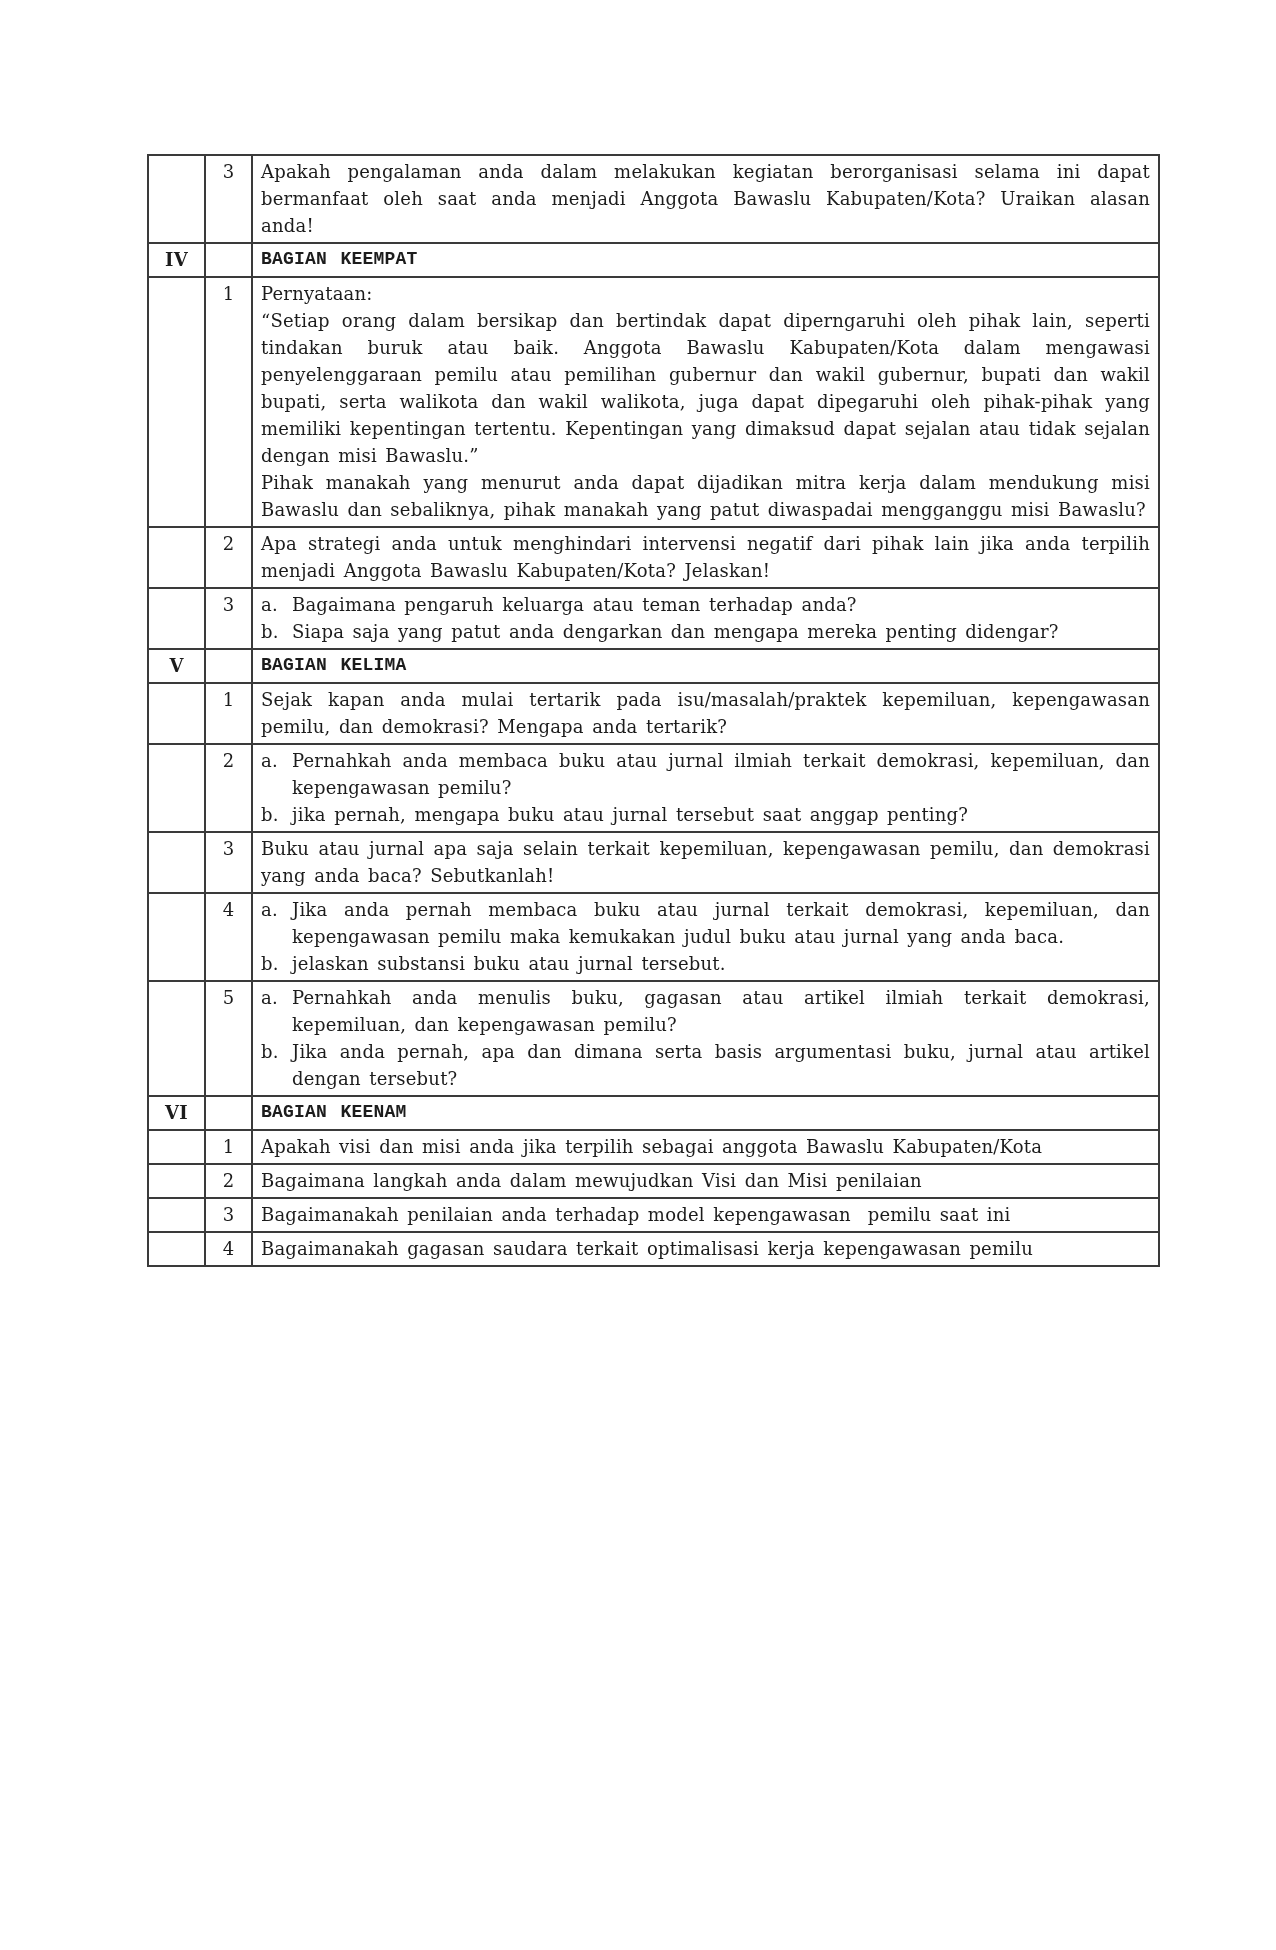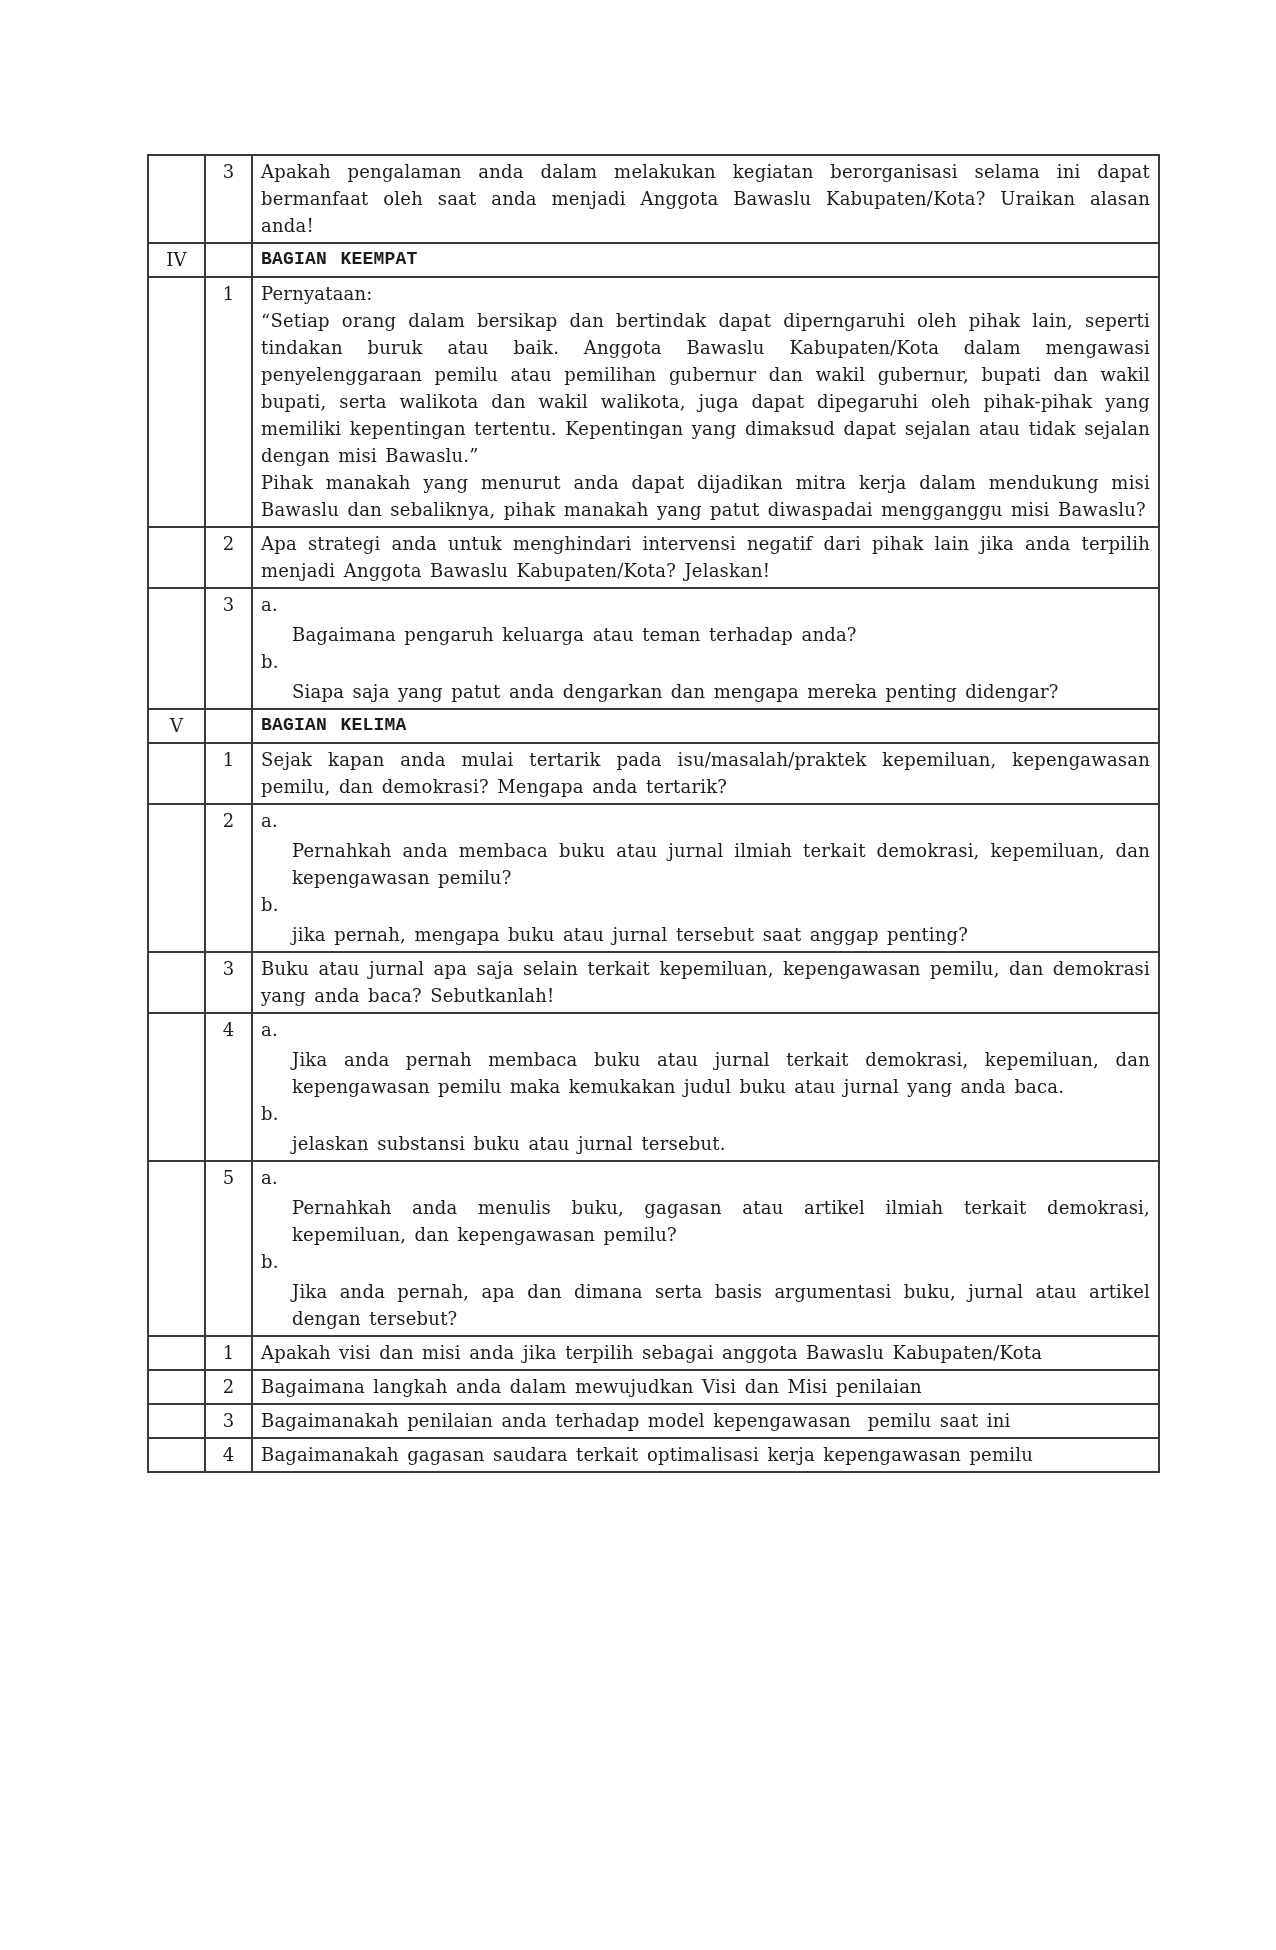--- a/index.html
+++ b/index.html
@@ -28,21 +28,21 @@
     vertical-align: top;
     font-size: 18px;
     line-height: 27px;
     letter-spacing: 0.2px;
     word-spacing: 2.5px;
     padding: 2px 8px 3px 8px;
     color: #1c1c1c;
   }
   td.col-roman {
     text-align: center;
-    font-weight: normal;
+    font-weight: bold;
     padding-left: 2px;
     padding-right: 2px;
   }
   td.col-num {
     text-align: center;
   }
   td.col-content {
     padding-left: 11px;
     padding-right: 11px;
   }
@@ -59,21 +59,20 @@
     display: flex;
   }
   .list-item .marker {
     flex: 0 0 31px;
     width: 31px;
   }
   .list-item .item-text {
     flex: 1;
     text-align: justify;
     white-space: pre-wrap;
-    margin-top: 30px;
   }
 </style>
 </head>
 <body>
 
 <div class="page">
   <table class="qa-table">
     <colgroup>
       <col style="width:57px">
       <col style="width:47px">
@@ -180,20 +179,27 @@
             <div class="list-item">
               <span class="marker">a.</span>
               <span class="item-text">Pernahkah anda menulis buku, gagasan atau artikel ilmiah terkait demokrasi, kepemiluan, dan kepengawasan pemilu?</span>
             </div>
             <div class="list-item">
               <span class="marker">b.</span>
               <span class="item-text">Jika anda pernah, apa dan dimana serta basis argumentasi buku, jurnal atau artikel dengan tersebut?</span>
             </div>
           </td>
   </tr>
+        <tr class="header-row">
+    <td class="col-roman">VI</td>
+    <td class="col-num"></td>
+    <td class="col-content">
+            <div class="header-text">BAGIAN KEENAM</div>
+          </td>
+  </tr>
         <tr>
     <td class="col-roman"></td>
     <td class="col-num">1</td>
     <td class="col-content">
             <div class="para">Apakah visi dan misi anda jika terpilih sebagai anggota Bawaslu Kabupaten/Kota</div>
           </td>
   </tr>
         <tr>
     <td class="col-roman"></td>
     <td class="col-num">2</td>

